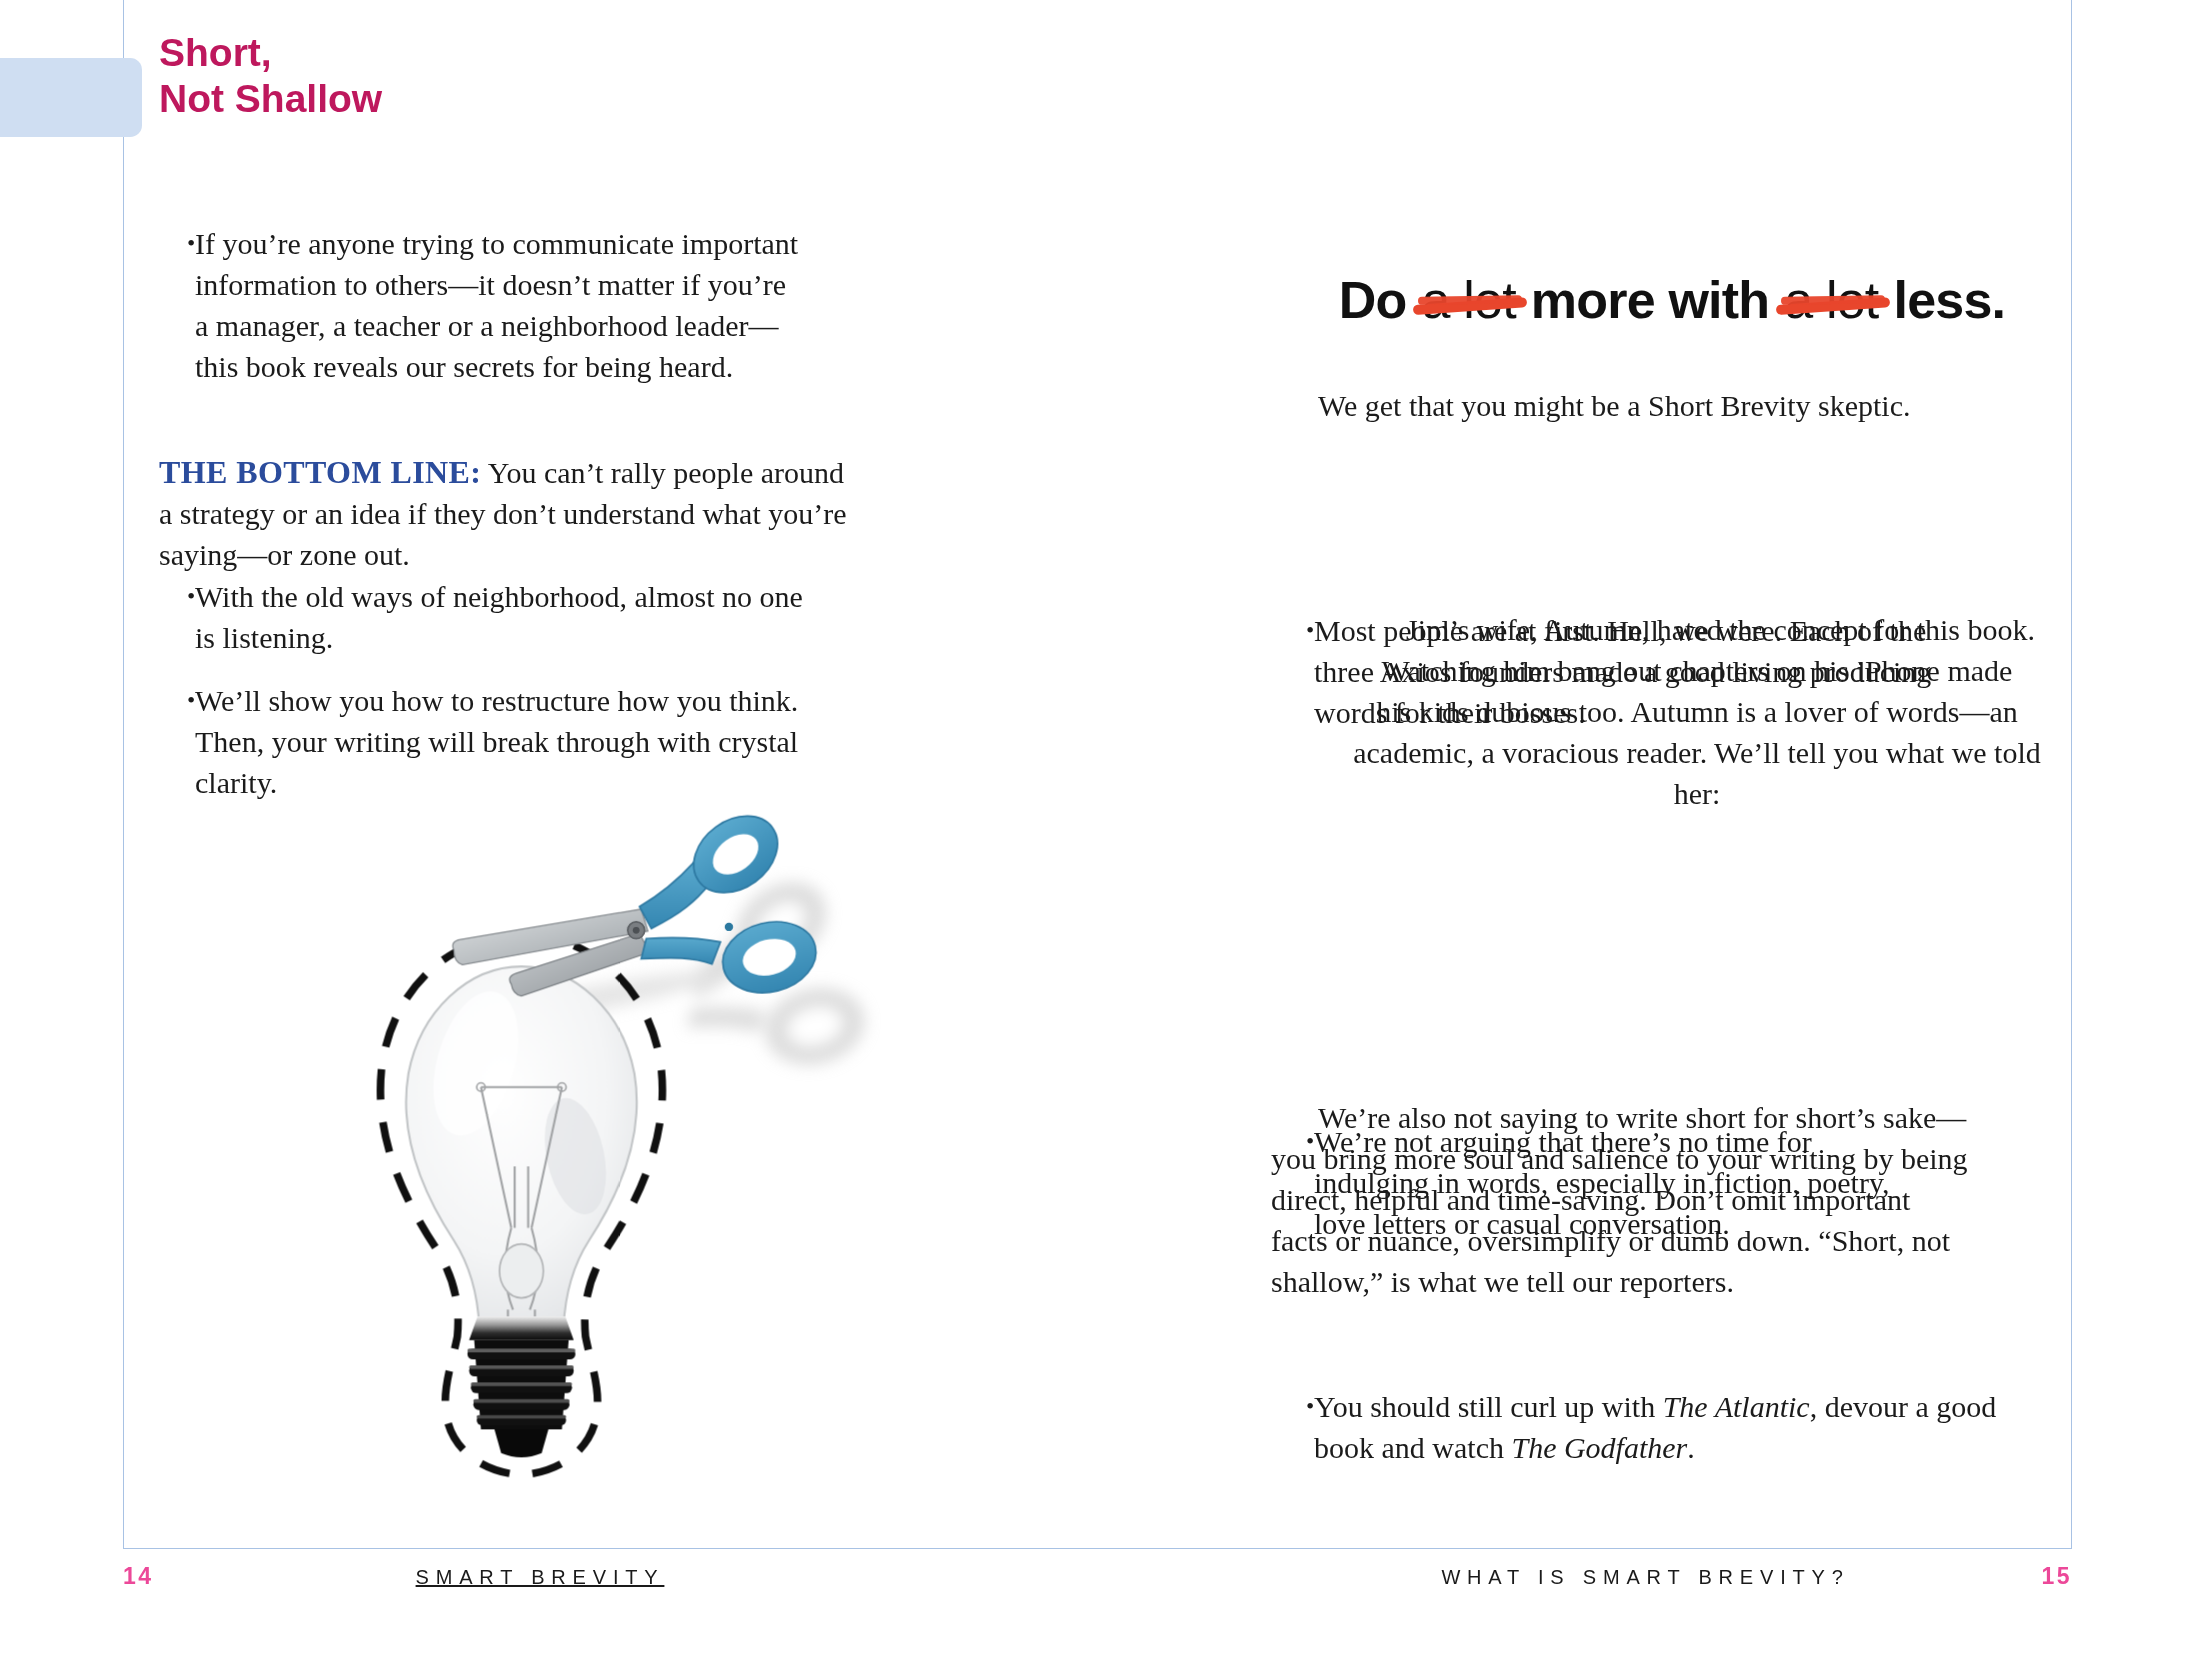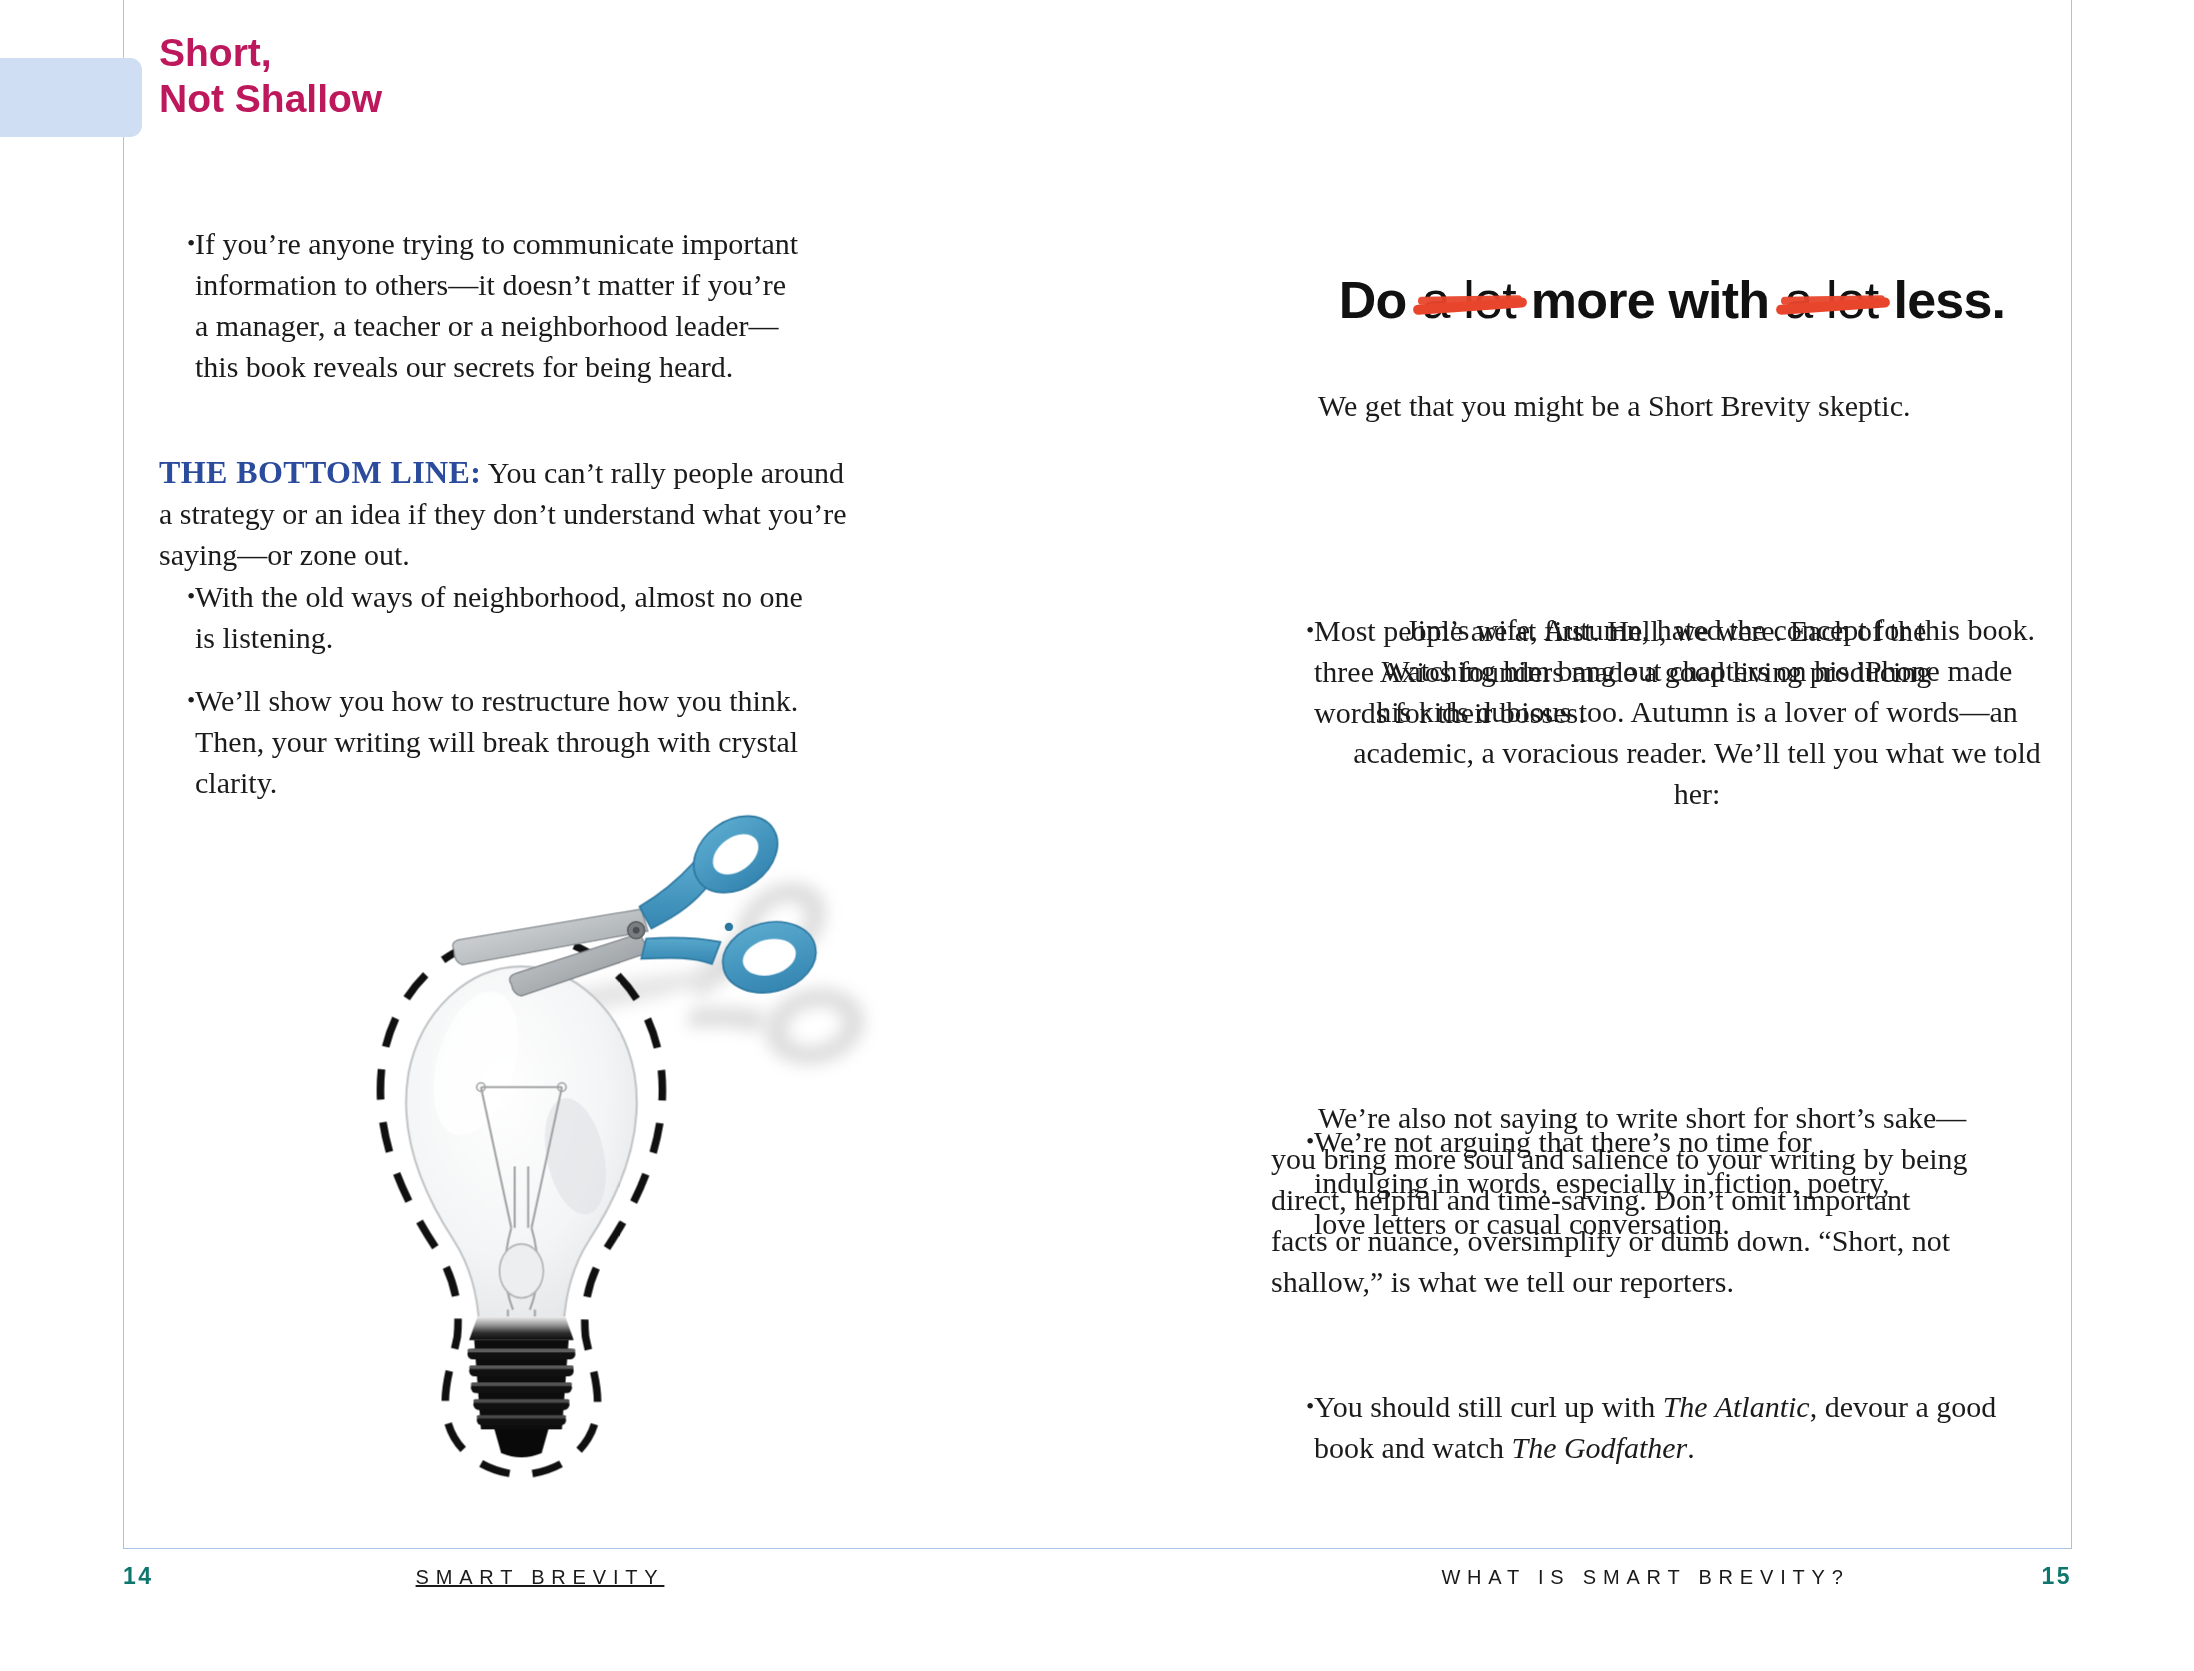--- a/index.html
+++ b/index.html
@@ -67,21 +67,21 @@
   #right-bullet-1{left:1306px;top:446px;width:852px;}
   #right-para-1{left:1271px;top:609px;width:852px;text-align:center;}
   #right-bullet-2{left:1306px;top:834px;width:852px;}
   #right-bullet-3{left:1306px;top:976px;width:755px;}
   #right-para-2{left:1271px;top:1097px;width:852px;}
   .it{font-style:italic;}
 
   
   .folio{
     font-family:"Liberation Sans", sans-serif;font-weight:bold;
-    font-size:23px;letter-spacing:2.5px;color:#0f766e;
+    font-size:23px;letter-spacing:2.5px;color:#ec4899;
   }
   .running-title{
     font-family:"Liberation Sans", sans-serif;font-weight:normal;
     font-size:20px;letter-spacing:6.8px;color:#1a1a1a;text-align:center;
   }
   #folio-left{left:123px;top:1563px;}
   #running-left{left:123px;top:1566px;width:834px;text-decoration:underline;}
   #running-right{left:1263px;top:1566px;width:765px;}
   #folio-right{right:122px;top:1563px;}
 

